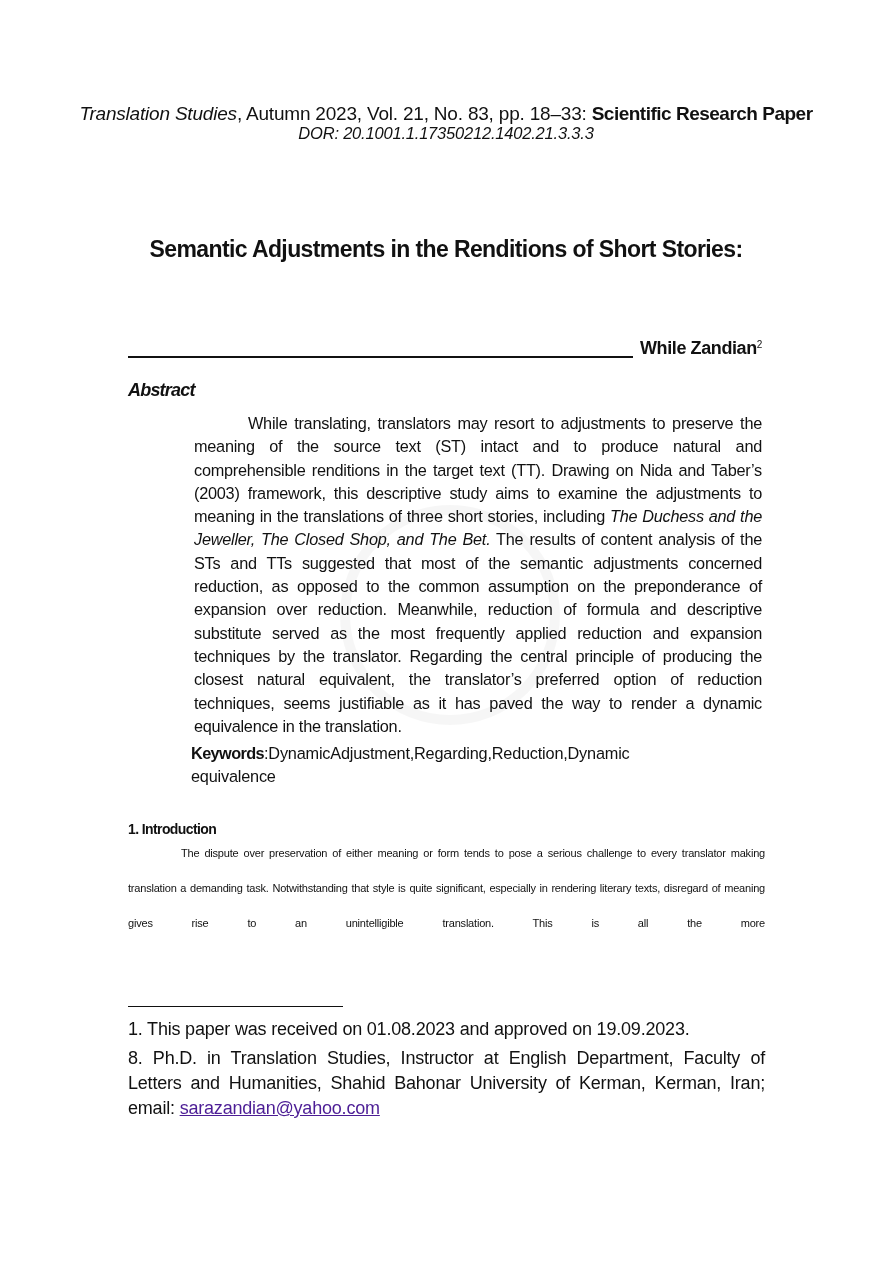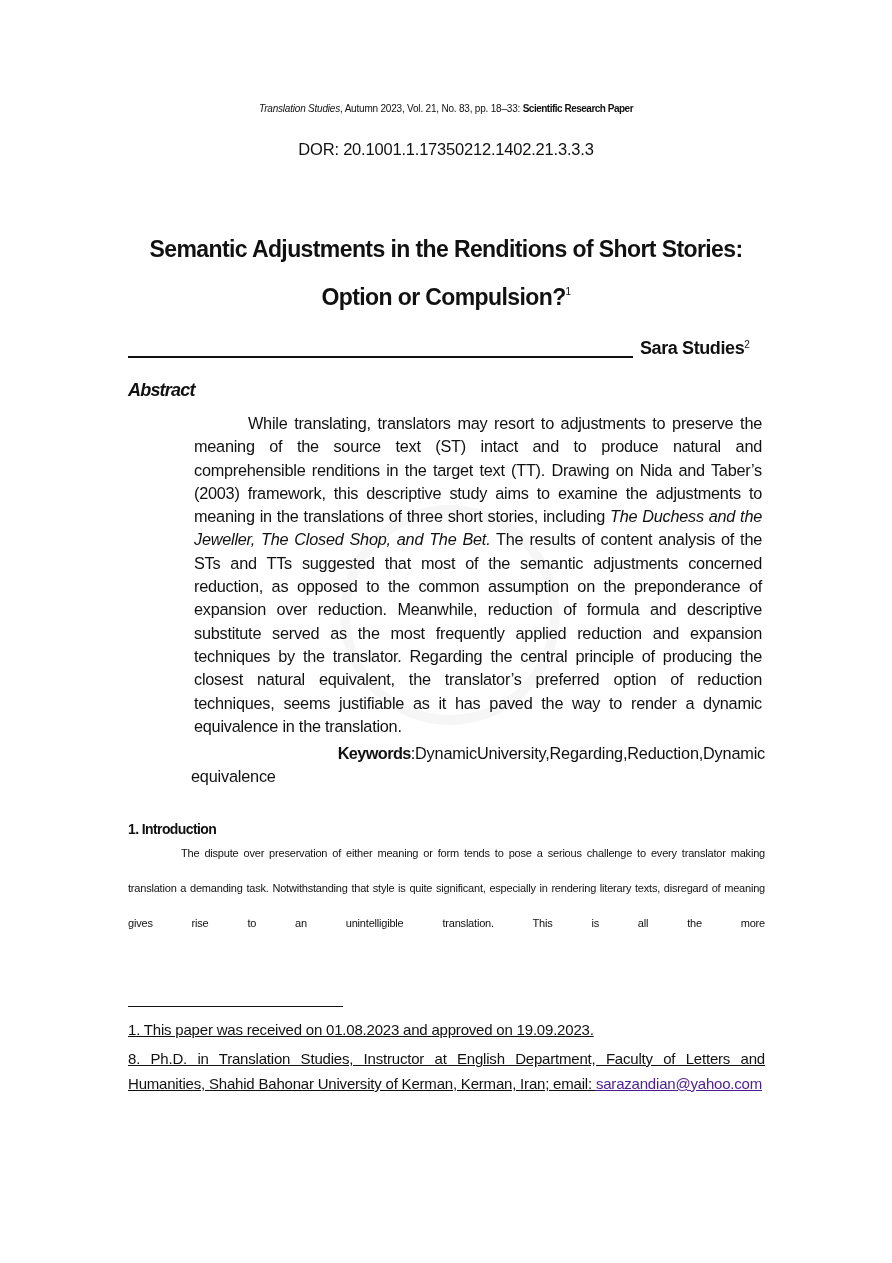--- a/index.html
+++ b/index.html
@@ -4,24 +4,24 @@
 <style>
   html, body { margin: 0; padding: 0; background: #ffffff; }
   body {
     width: 892px; height: 1263px; position: relative; overflow: hidden;
     font-family: "Liberation Sans", sans-serif; color: #111;
   }
   .page { position: absolute; left: 0; top: 0; width: 892px; height: 1263px; }
 
   .running-head {
     position: absolute; left: 0; width: 892px; text-align: center;
-    font-size: 10px; letter-spacing: -0.2px;
+    font-size: 19px; letter-spacing: -0.2px;
   }
   .rh1 { top: 103px; }
-  .rh2 { top: 140px; font-size: 16.5px; }
+  .rh2 { top: 124px; font-size: 16.5px; font-style: italic; }
   .rh1 .journal { font-style: italic; }
   .rh1 .type { font-weight: bold; letter-spacing: -0.5px; }
 
   .title {
     position: absolute; left: 0; width: 892px; text-align: center;
     font-weight: bold; font-size: 23px; letter-spacing: -0.6px;
   }
   .t1 { top: 236px; }
   .t2 { top: 284px; }
   .title sup { font-size: 10px; font-weight: normal; vertical-align: top; position: relative; top: 2px; }
@@ -46,38 +46,38 @@
   }
   .abstract p { margin: 3px; text-indent: 54px; }
   .abstract .it { font-style: italic; }
 
   .keywords {
     position: absolute; left: 191px; top: 742px; width: 574px;
     font-size: 16.3px; line-height: 23px; text-align: justify; letter-spacing: -0.2px;
     text-align-last: left;
   }
   .keywords .kw-label { font-weight: bold; letter-spacing: -0.6px; }
-  .keywords .kw-row1 { display: flex; justify-content: flex-end; }
+  .keywords .kw-row1 { display: flex; justify-content: flex-start; }
 
   .section-head {
     position: absolute; left: 128px; top: 821px; font-size: 14px; font-weight: bold; letter-spacing: -0.6px;
   }
 
   .body-text {
     position: absolute; left: 128px; top: 836px; width: 637px;
     font-size: 11px; line-height: 34.8px; text-align: justify; letter-spacing: -0.2px;
   }
   .body-text p { margin: 0; text-indent: 53px; text-align-last: justify; }
 
   .fn-rule {
     position: absolute; left: 128px; top: 1006px; width: 215px; height: 0; border-top: 1px solid #111;
   }
   .footnotes {
     position: absolute; left: 128px; top: 1017px; width: 637px;
-    font-size: 15px; line-height: 25px; text-align: justify; letter-spacing: -0.2px; text-decoration: underline;
+    font-size: 18px; line-height: 25px; text-align: justify; letter-spacing: -0.2px;
   }
   .footnotes p { margin: 0 0 4px 0; }
   .footnotes .fn2 { line-height: 25px; }
   .footnotes .email { text-decoration: underline; color: #4c1d95; }
 
   .watermark {
     position: absolute; left: 340px; top: 505px; width: 220px; height: 220px;
     border-radius: 50%; border: 10px solid rgba(0,0,0,0.035); box-sizing: border-box;
     pointer-events: none;
   }
@@ -86,38 +86,37 @@
 <body>
 
 <div class="page">
 
   <div class="running-head rh1">
     <span class="journal">Translation Studies</span><span>, Autumn 2023, Vol. 21, No. 83, pp. 18–33: </span><span class="type">Scientific Research Paper</span>
   </div>
   <div class="running-head rh2">DOR: 20.1001.1.17350212.1402.21.3.3.3</div>
 
   <div class="title t1">Semantic Adjustments in the Renditions of Short Stories:</div>
-  <div class="title t2"><span>Option or Compulsion?</span><sup>1</sup></div>
 
   <div class="author-line"></div>
-  <div class="author"><span>Sara Studies</span><sup>2</sup></div>
+  <div class="author"><span>While Zandian</span><sup>2</sup></div>
 
   <div class="abstract-head">Abstract</div>
 
   <div class="watermark"></div>
 
   <div class="abstract">
     <p><span>While translating, translators may resort to adjustments to preserve the meaning of the source text (ST) intact and to produce natural and comprehensible renditions in the target text (TT). Drawing on Nida and Taber’s (2003) framework, this descriptive study aims to examine the adjustments to meaning in the translations of three short stories, including </span><span class="it">The Duchess and the Jeweller, The Closed Shop, and The Bet.</span><span> The results of content analysis of the STs and TTs suggested that most of the semantic adjustments concerned reduction, as opposed to the common assumption on the preponderance of expansion over reduction. Meanwhile, reduction of formula and descriptive substitute served as the most frequently applied reduction and expansion techniques by the translator. Regarding the central principle of producing the closest natural equivalent, the translator’s preferred option of reduction techniques, seems justifiable as it has paved the way to render a dynamic equivalence in the translation.</span></p>
   </div>
 
   <div class="keywords">
     <div class="kw-row1">
       <span><span class="kw-label">Keywords</span><span>:</span></span>
       <span>Dynamic</span>
-      <span>University,</span>
+      <span>Adjustment,</span>
       <span>Regarding,</span>
       <span>Reduction,</span>
       <span>Dynamic</span>
     </div>
     <div>equivalence</div>
   </div>
 
   <div class="section-head">1. Introduction</div>
 
   <div class="body-text">

